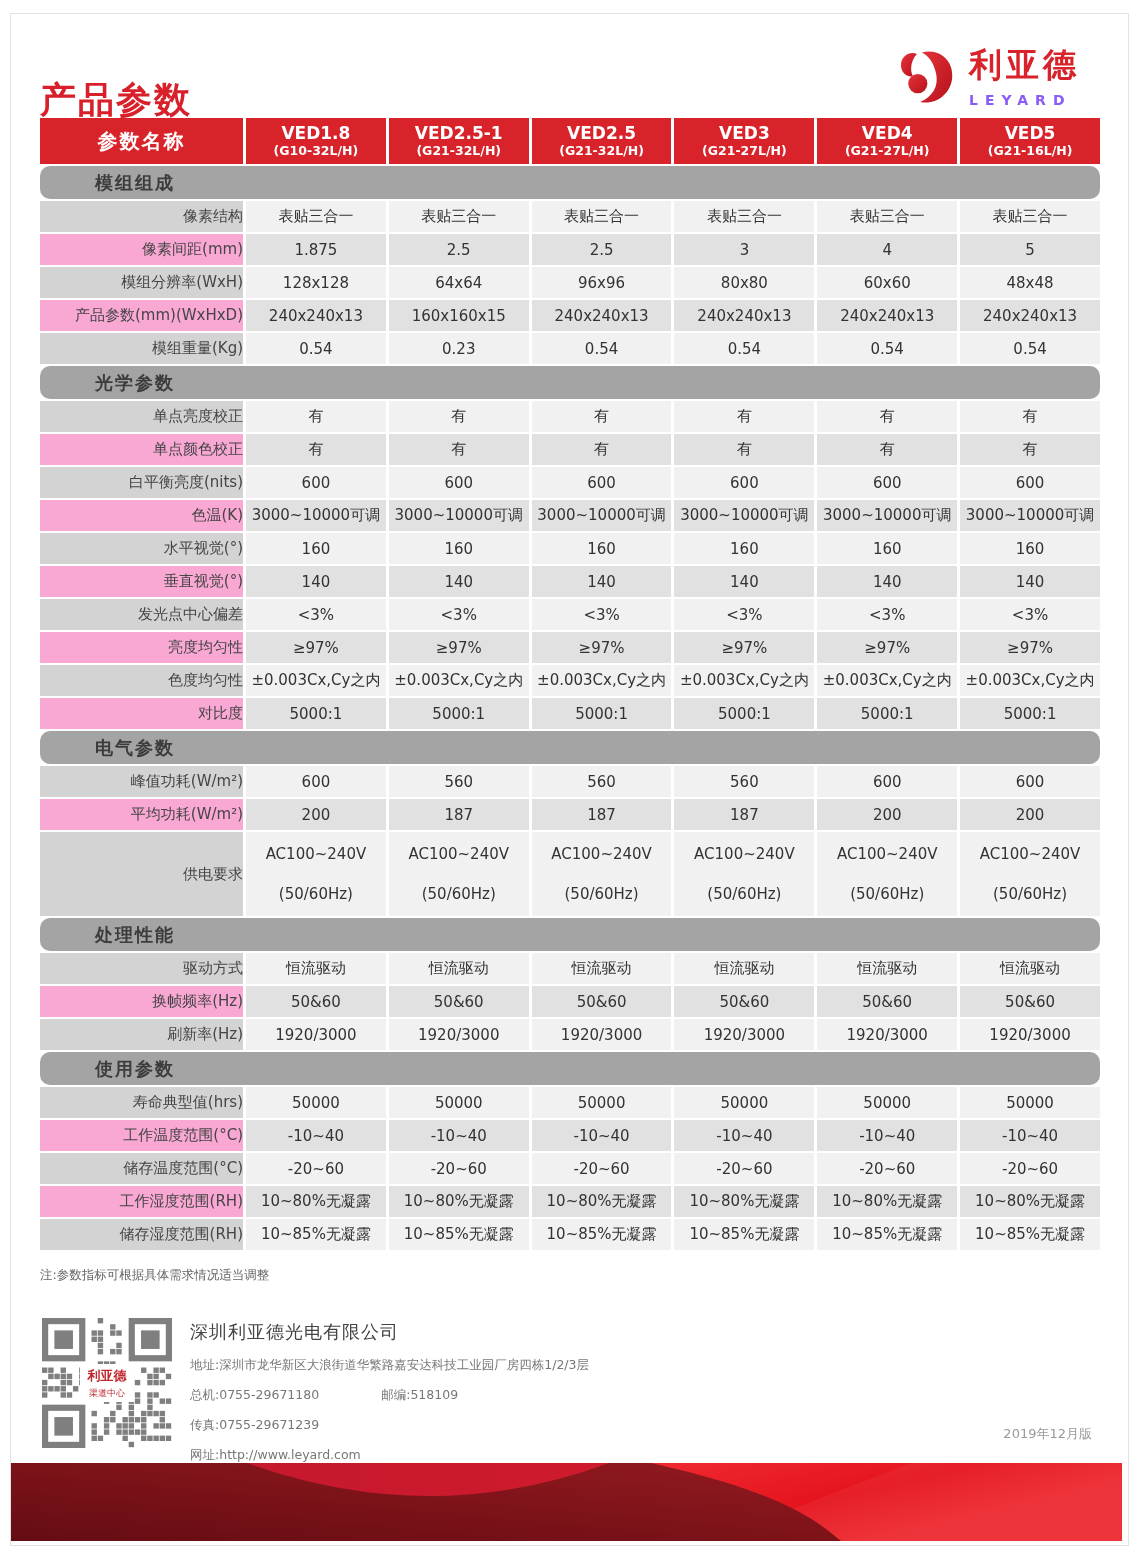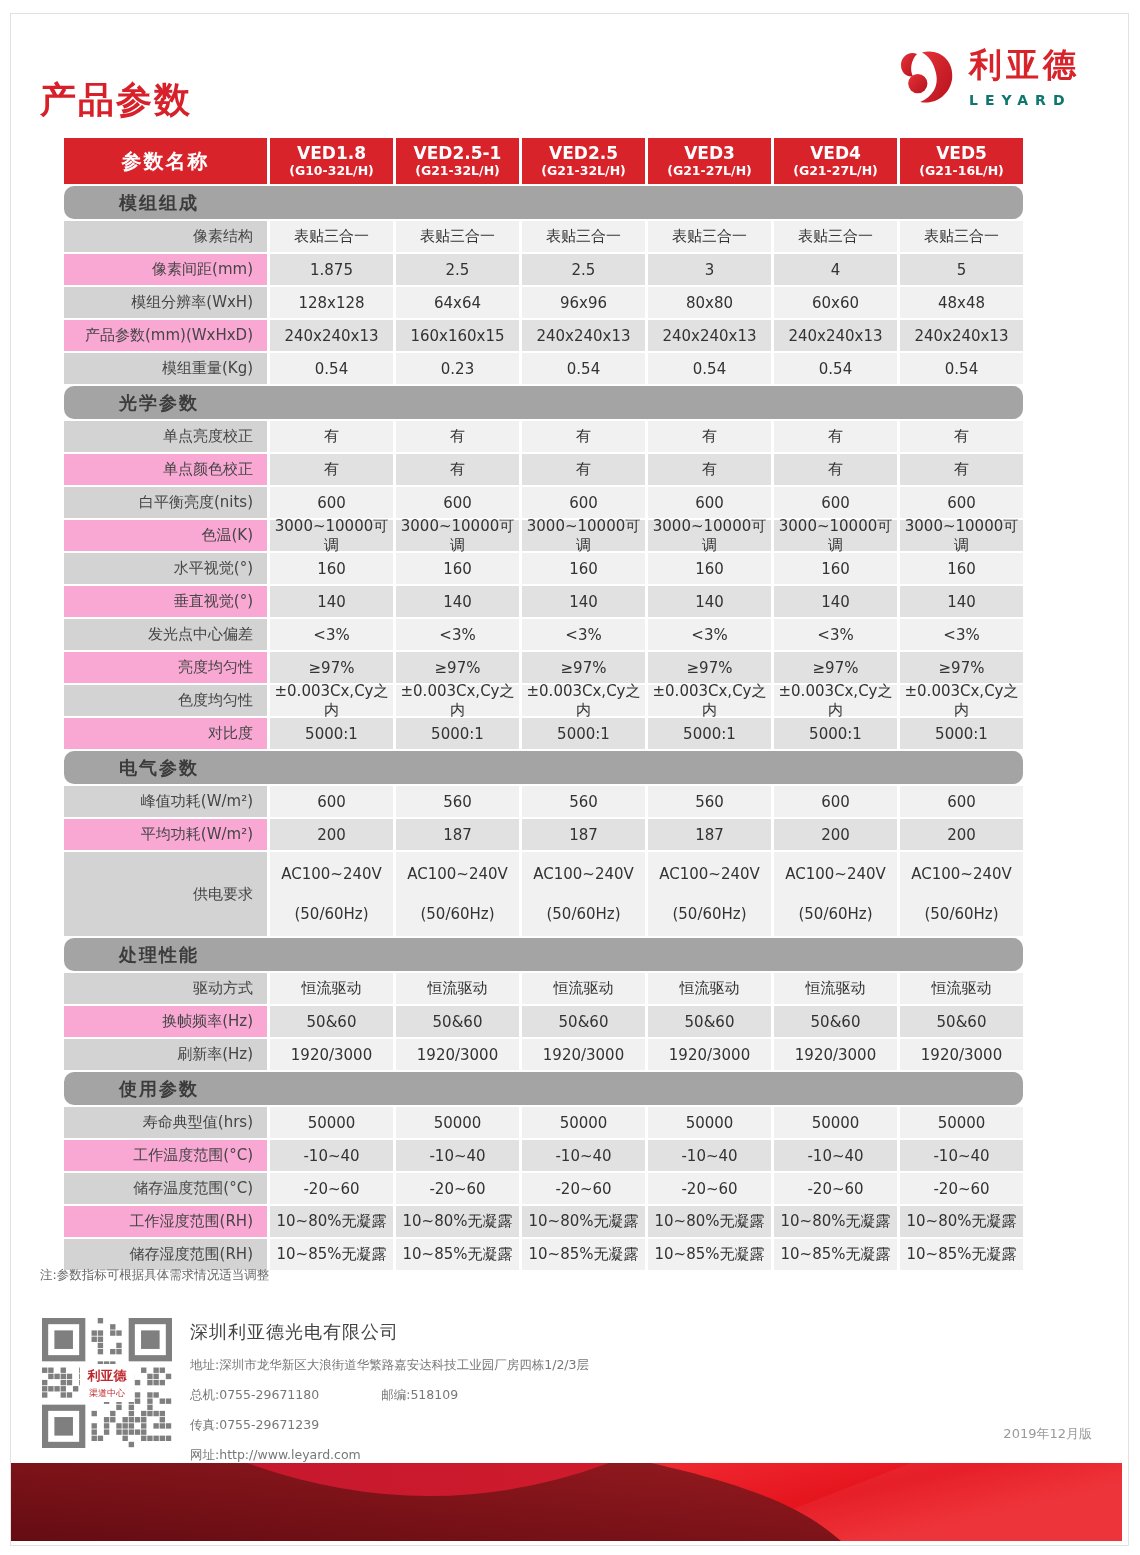--- a/index.html
+++ b/index.html
@@ -3,35 +3,35 @@
 <meta charset="utf-8">
 <style>
   html,body{margin:0;padding:0;background:#ffffff;}
   body{width:1140px;height:1555px;position:relative;font-family:"DejaVu Sans","Liberation Sans",sans-serif;-webkit-font-smoothing:antialiased;}
   .page{position:absolute;left:10px;top:13px;width:1119px;height:1533px;background:#fff;border:1px solid #e2e2e2;box-sizing:border-box;}
   
   .logo{position:absolute;left:893px;top:45px;width:220px;height:66px;display:flex;align-items:center;}
   .logo-mark{width:64px;height:64px;flex:0 0 auto;}
   .logo-text{margin-left:12px;display:flex;flex-direction:column;align-items:flex-start;}
   .logo-cn{font-size:33px;font-weight:bold;color:#d8232b;letter-spacing:4px;line-height:1.05;}
-  .logo-en{font-size:14px;font-weight:bold;color:#0f766e;letter-spacing:7px;margin-top:10px;}
+  .logo-en{font-size:14px;font-weight:bold;color:#8b5cf6;letter-spacing:7px;margin-top:10px;}
   
   .page-title{position:absolute;left:40px;top:76px;font-size:36px;font-weight:bold;color:#d8202a;letter-spacing:2px;}
   
-  .spec-table{position:absolute;left:40px;top:138px;width:959px;margin-left:24px;}
+  .spec-table{position:absolute;left:40px;top:118px;width:1060px;}
   .thead{display:flex;gap:3px;margin-bottom:2px;}
   .thead .hcell{background:#d8232b;color:#fff;height:46px;display:flex;flex-direction:column;align-items:center;justify-content:center;box-sizing:border-box;}
   .hcell.param{width:203px;flex:0 0 auto;font-size:20px;font-weight:bold;letter-spacing:2px;}
   .hcell.model{flex:1 1 0;}
   .model .mname{font-size:17px;font-weight:bold;line-height:1.1;}
   .model .msub{font-size:12.5px;font-weight:bold;line-height:1.2;}
   .sec-bar{background:#a4a4a4;color:#3c3c3c;height:33px;line-height:33px;font-size:18px;font-weight:bold;padding-left:55px;letter-spacing:2px;margin-bottom:2px;box-sizing:border-box;border-radius:10px;}
   .trow{display:flex;gap:3px;margin-bottom:2px;}
   .trow .cell{height:31px;display:flex;align-items:center;justify-content:center;font-size:15px;color:#333;box-sizing:border-box;text-align:center;}
-  .trow .lcell{width:203px;flex:0 0 auto;justify-content:flex-end;padding-right:14px;color:#454545;}
+  .trow .lcell{width:203px;flex:0 0 auto;justify-content:flex-end;color:#454545;}
   .trow .vcell{flex:1 1 0;}
   .trow.light .lcell{background:#d3d3d3;}
   .trow.light .vcell{background:#f1f1f1;}
   .trow.dark .lcell{background:#f9a8d4;}
   .trow.dark .vcell{background:#e1e1e1;}
   .trow.tall .cell{height:84px;}
   .trow.tall .vcell{white-space:pre-line;line-height:2.7;}
   
   .note{position:absolute;left:40px;top:1267px;font-size:12.5px;color:#666;}
   

